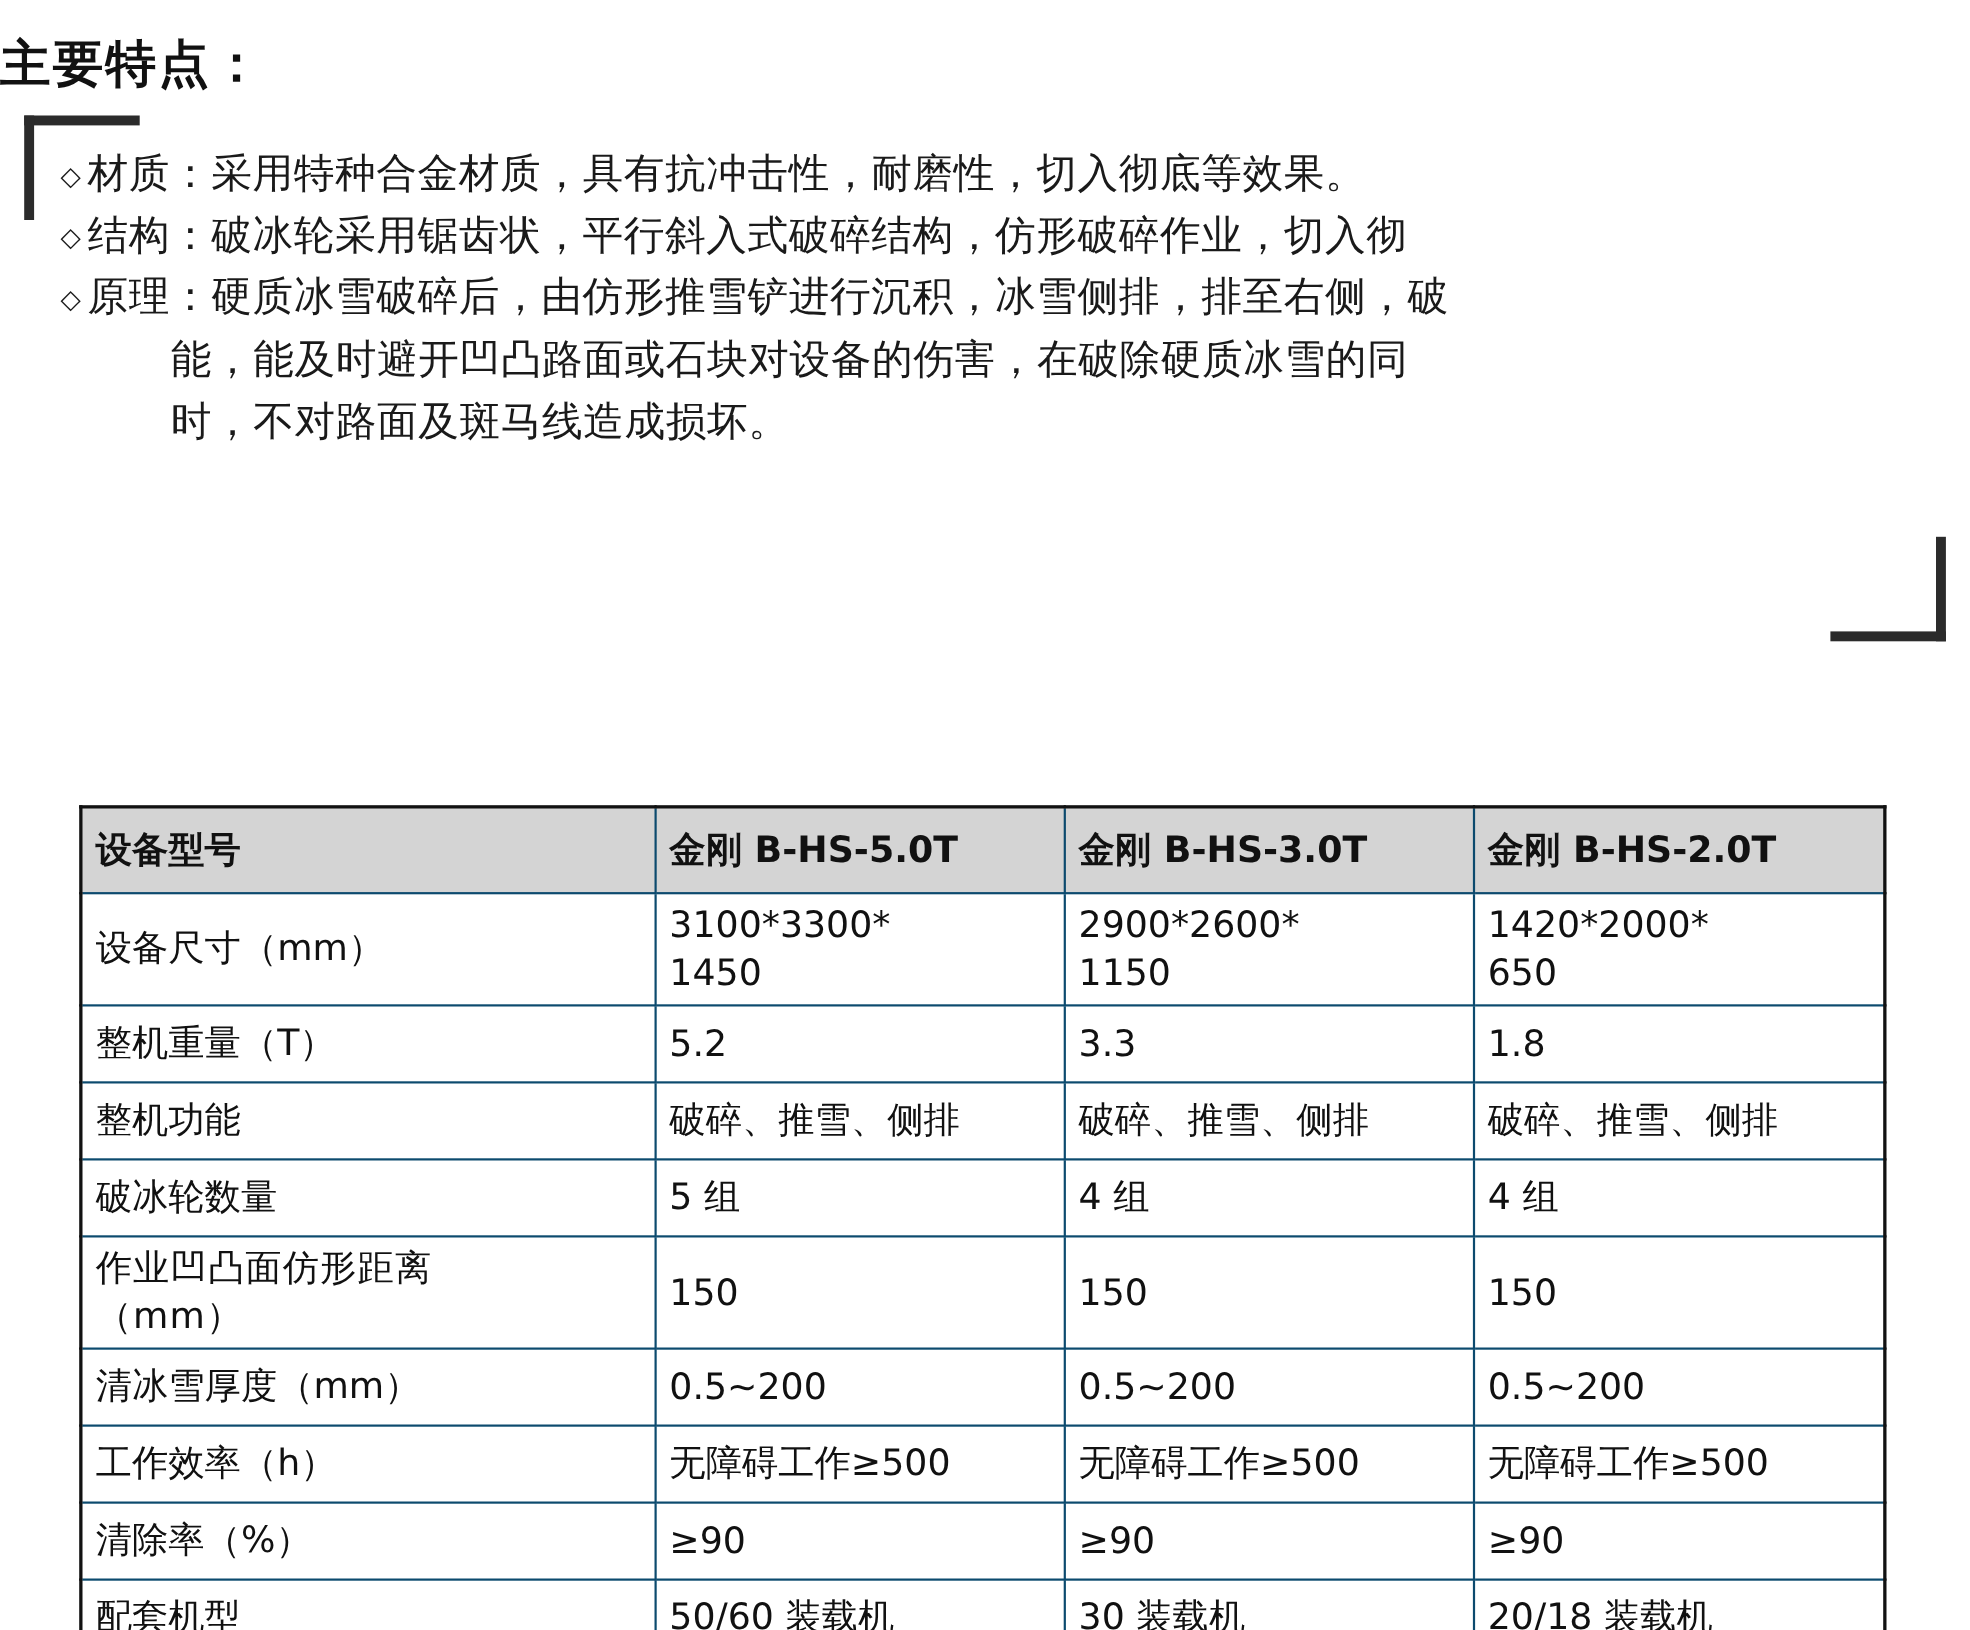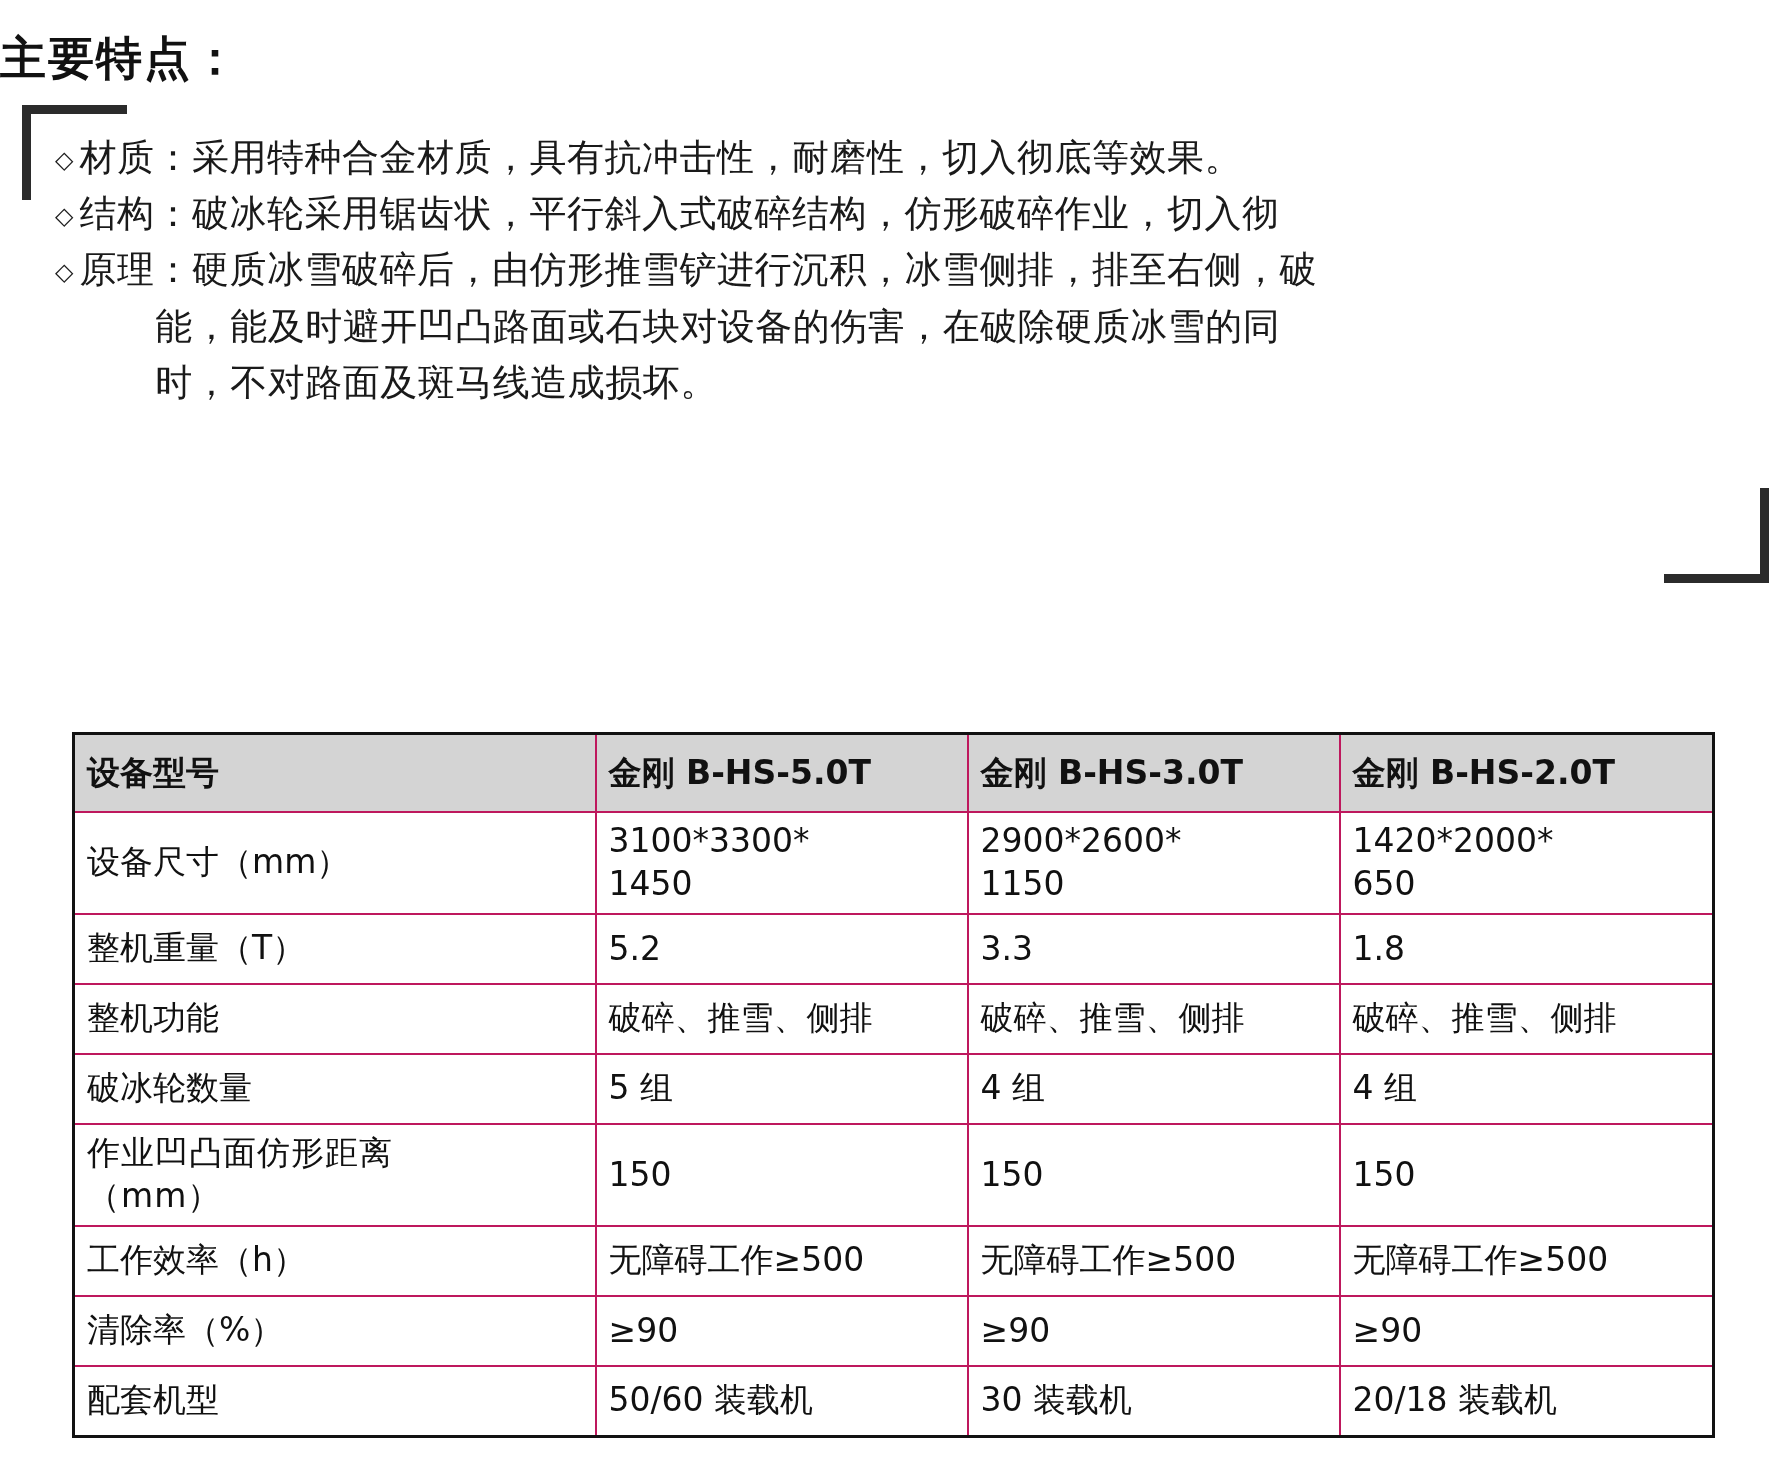--- a/index.html
+++ b/index.html
@@ -86,21 +86,21 @@
     border-collapse: collapse;
     width: 100%;
     table-layout: fixed;
     border: 3px solid #111;
   }
   table.spec col.c0 { width: 522px; }
   table.spec col.c1 { width: 372px; }
   table.spec col.c2 { width: 372px; }
   table.spec col.c3 { width: 374px; }
   table.spec th, table.spec td {
-    border: 2px solid #be185d;
+    border: 2px solid #0c4a6e;
     font-size: 33px;
     padding: 7px 12px;
     vertical-align: middle;
     color: #111;
   }
   table.spec thead th {
     background: #d4d4d4;
     font-weight: bold;
     font-size: 33px;
     height: 62px;
@@ -198,20 +198,26 @@
             <td>4 组</td>
             <td>4 组</td>
           </tr>
           <tr>
             <td class="cell-label two-line label-spread">作业凹凸面仿形距离<br>（mm）</td>
             <td>150</td>
             <td>150</td>
             <td>150</td>
           </tr>
           <tr>
+            <td class="cell-label">清冰雪厚度（mm）</td>
+            <td>0.5~200</td>
+            <td>0.5~200</td>
+            <td>0.5~200</td>
+          </tr>
+          <tr>
             <td class="cell-label">工作效率（h）</td>
             <td>无障碍工作≥500</td>
             <td>无障碍工作≥500</td>
             <td>无障碍工作≥500</td>
           </tr>
           <tr>
             <td class="cell-label">清除率（%）</td>
             <td>≥90</td>
             <td>≥90</td>
             <td>≥90</td>

